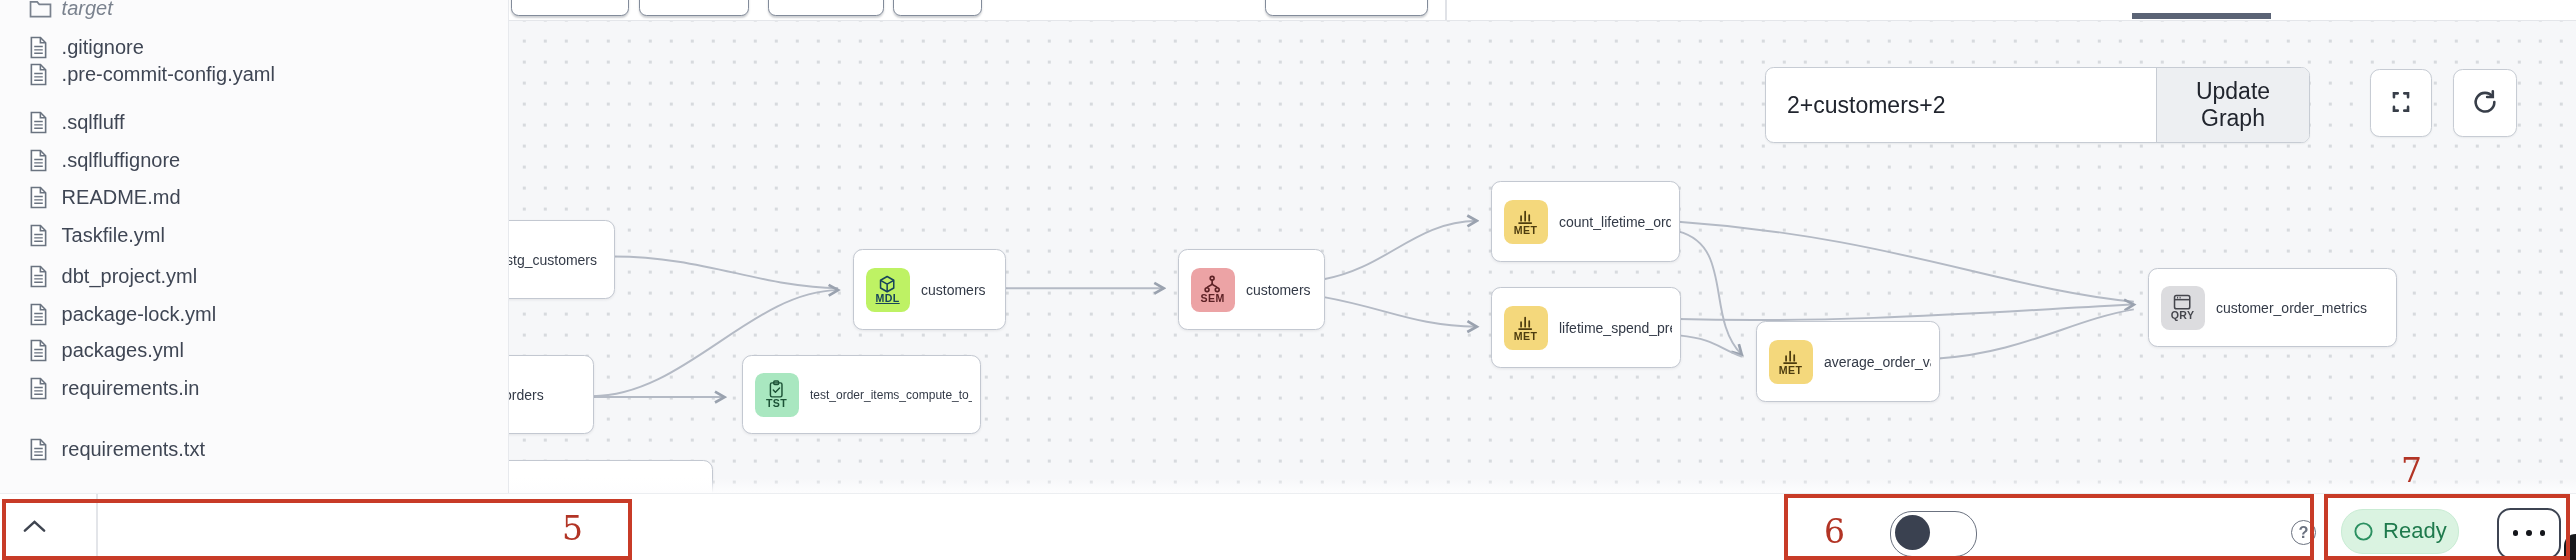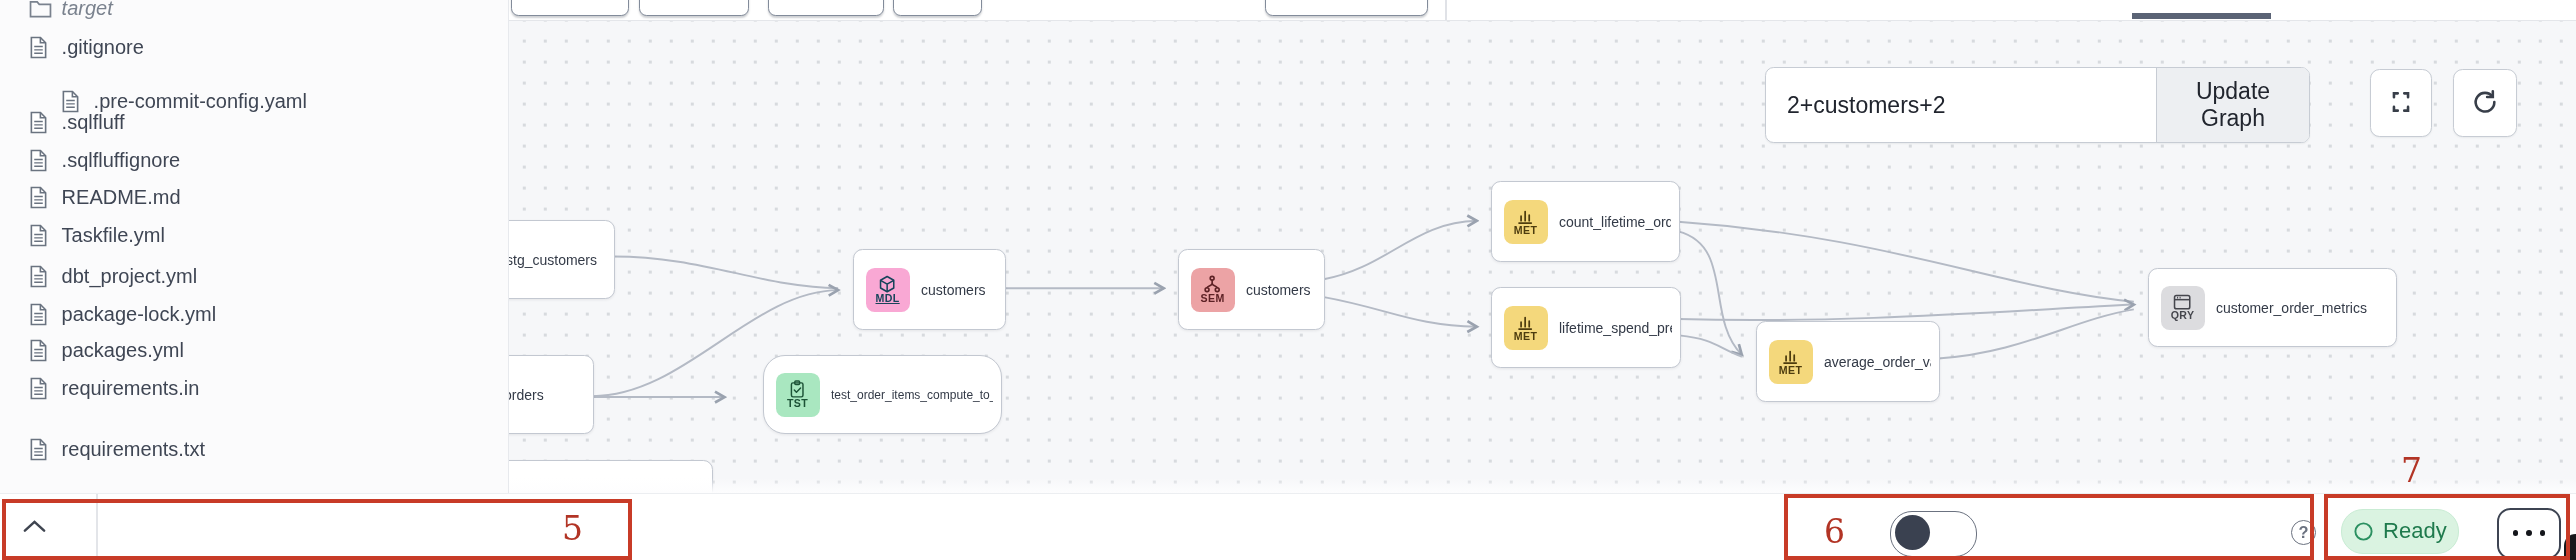--- a/index.html
+++ b/index.html
@@ -53,21 +53,21 @@
   .node .badge{
     position:absolute;left:11.6px;top:50%;transform:translateY(-50%);
     width:44px;height:44px;border-radius:8.7px;
     display:flex;flex-direction:column;align-items:center;justify-content:center;
   }
   .node .badge .bcode{font-size:10.6px;font-weight:bold;letter-spacing:0.4px;margin-top:-1px;}
   .node .nlabel{
     position:absolute;white-space:nowrap;overflow:hidden;max-width:calc(100% - 75px);
     font-size:14px;color:#333a47;
   }
-  .badge-MDL{background:#f9a8d4;color:#17445a;text-decoration:underline;}
+  .badge-MDL{background:#bef264;color:#17445a;text-decoration:underline;}
   .badge-SEM{background:#eca3a5;color:#5d2125;}
   .badge-TST{background:#a9e7c0;color:#1c5236;}
   .badge-MET{background:#f4d87c;color:#4d3c0e;}
   .badge-QRY{background:#dcdcdf;color:#45464d;}
   
   .selector-group{
     position:absolute;left:1765px;top:67px;width:543px;height:74px;
     background:#ffffff;border:1.9px solid #c7ccd4;border-radius:8.7px;
     display:flex;box-shadow:0 1px 1.9px rgba(25,30,40,.06);z-index:2;
   }
@@ -183,21 +183,21 @@
         <div class="node" style="left: 853px; top: 249px; width: 151px; height: 79px;">
           <span class="badge badge-MDL">
             <svg width="18.3" height="18.3" viewBox="0 0 18 18" fill="none" stroke="currentColor" stroke-width="1.5" stroke-linejoin="round">
               <path d="M9 1.5 L15.5 5.2 V12.8 L9 16.5 L2.5 12.8 V5.2 Z"></path>
               <path d="M2.5 5.2 L9 9 L15.5 5.2 M9 9 V16.5"></path>
             </svg>
             <span class="bcode">MDL</span>
           </span>
           <span class="nlabel" style="left:67px;">customers</span>
         </div>
-        <div class="node" style="left: 763px; top: 355px; width: 237px; height: 77px; border-radius: 22px;">
+        <div class="node" style="left: 742px; top: 355px; width: 237px; height: 77px;">
           <span class="badge badge-TST">
             <svg width="16.4" height="18.3" viewBox="0 0 16 19" fill="none" stroke="currentColor" stroke-width="1.5">
               <rect x="2" y="3" width="12" height="14.5" rx="1.6"></rect>
               <rect x="5.5" y="1" width="5" height="3.6" rx="1"></rect>
               <path d="M5 10.5 l2.2 2.2 L11.5 8.3" stroke-linecap="round" stroke-linejoin="round"></path>
             </svg>
             <span class="bcode">TST</span>
           </span>
           <span class="nlabel" style="left:67px;font-size:12px">test_order_items_compute_to_bools...</span>
         </div>
@@ -294,21 +294,21 @@
       <div class="file-row" style="top: 28px;">
         <span class="ficon">
           <svg width="19" height="23" viewBox="0 0 20 24" fill="#fff" stroke="#6a7380" stroke-width="1.7">
             <path d="M2.5 1.5 h9.5 l5.5 5.5 v15.5 h-15 z"></path>
             <path d="M12 1.5 v5.5 h5.5" fill="none"></path>
             <path d="M5.5 11 h9 M5.5 14.5 h9 M5.5 18 h9" stroke-width="1.5"></path>
           </svg>
         </span>
         <span class="fname">.gitignore</span>
       </div>
-      <div class="file-row" style="top: 82px; padding-left: 32px;">
+      <div class="file-row" style="top: 55px;">
         <span class="ficon">
           <svg width="19" height="23" viewBox="0 0 20 24" fill="#fff" stroke="#6a7380" stroke-width="1.7">
             <path d="M2.5 1.5 h9.5 l5.5 5.5 v15.5 h-15 z"></path>
             <path d="M12 1.5 v5.5 h5.5" fill="none"></path>
             <path d="M5.5 11 h9 M5.5 14.5 h9 M5.5 18 h9" stroke-width="1.5"></path>
           </svg>
         </span>
         <span class="fname">.pre-commit-config.yaml</span>
       </div>
       <div class="file-row" style="top: 103px;">

